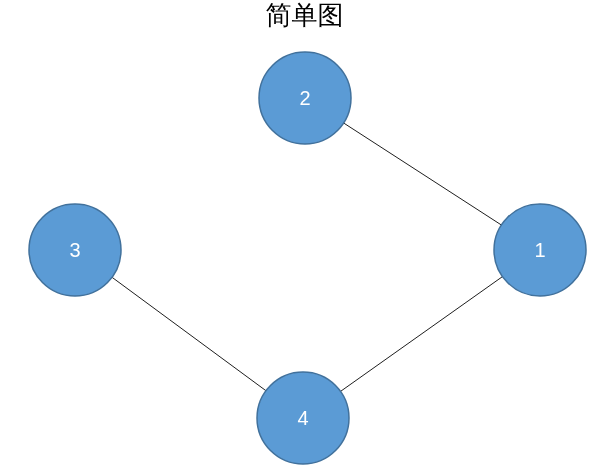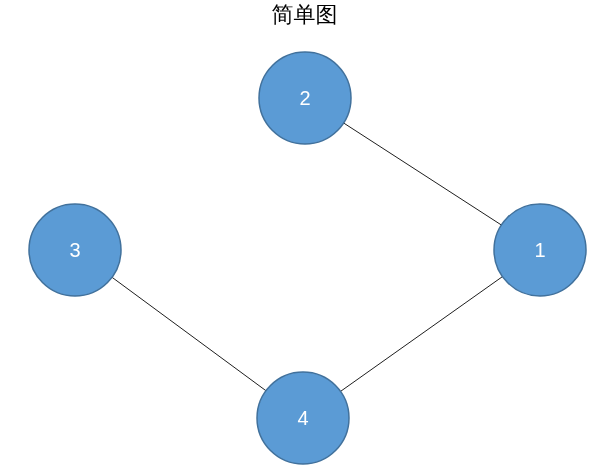--- a/index.html
+++ b/index.html
@@ -14,21 +14,21 @@
     background: #ffffff;
     font-family: "Liberation Sans", sans-serif;
     overflow: hidden;
   }
   #title {
     position: absolute;
     top: 2px;
     left: 0;
     width: 100%;
     text-align: center;
-    font-size: 22px;
+    font-size: 26px;
     line-height: 26px;
     color: #000000;
   }
   #graph-svg {
     position: absolute;
     top: 0;
     left: 0;
   }
   #graph-svg text {
     font-family: "Liberation Sans", sans-serif;

